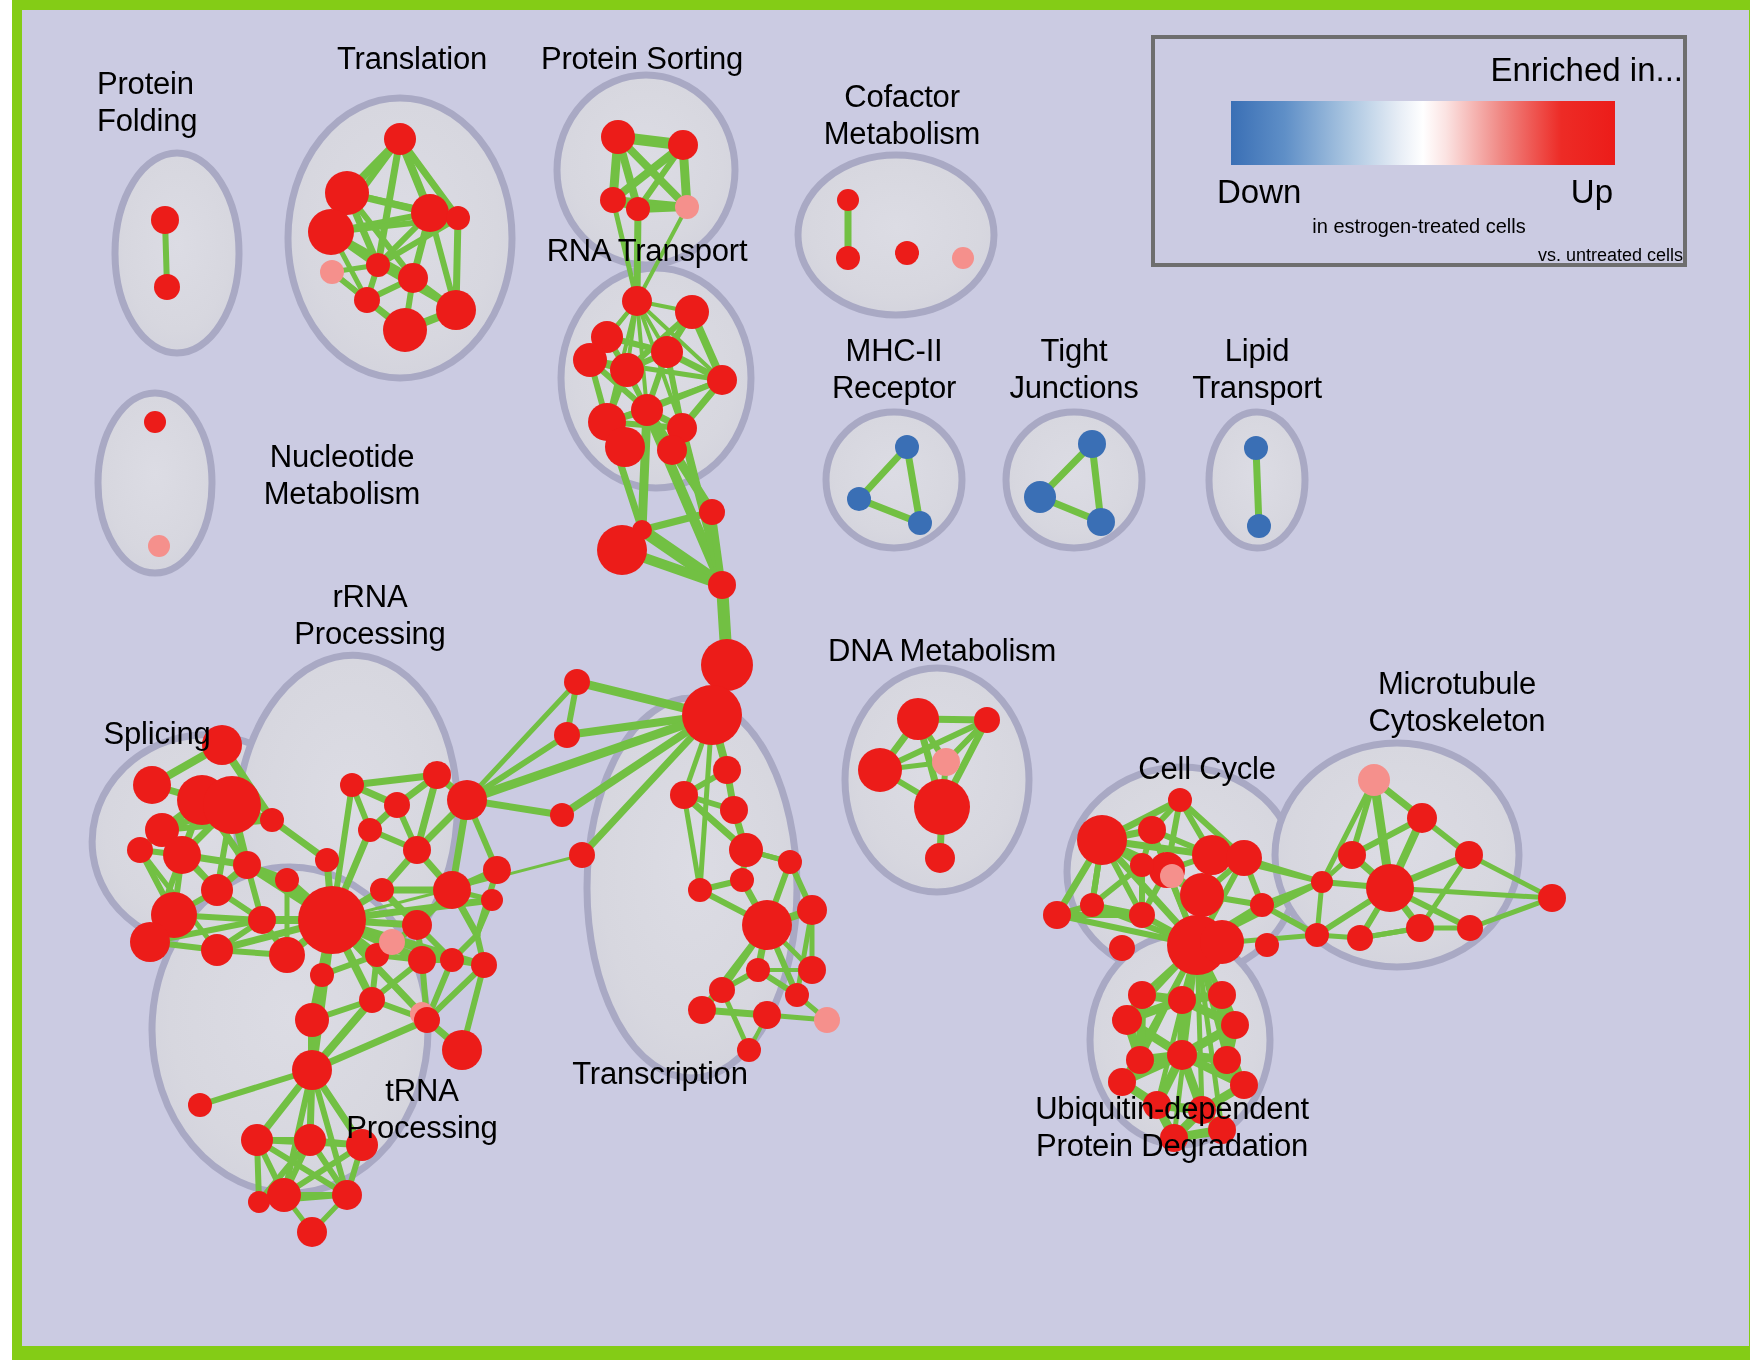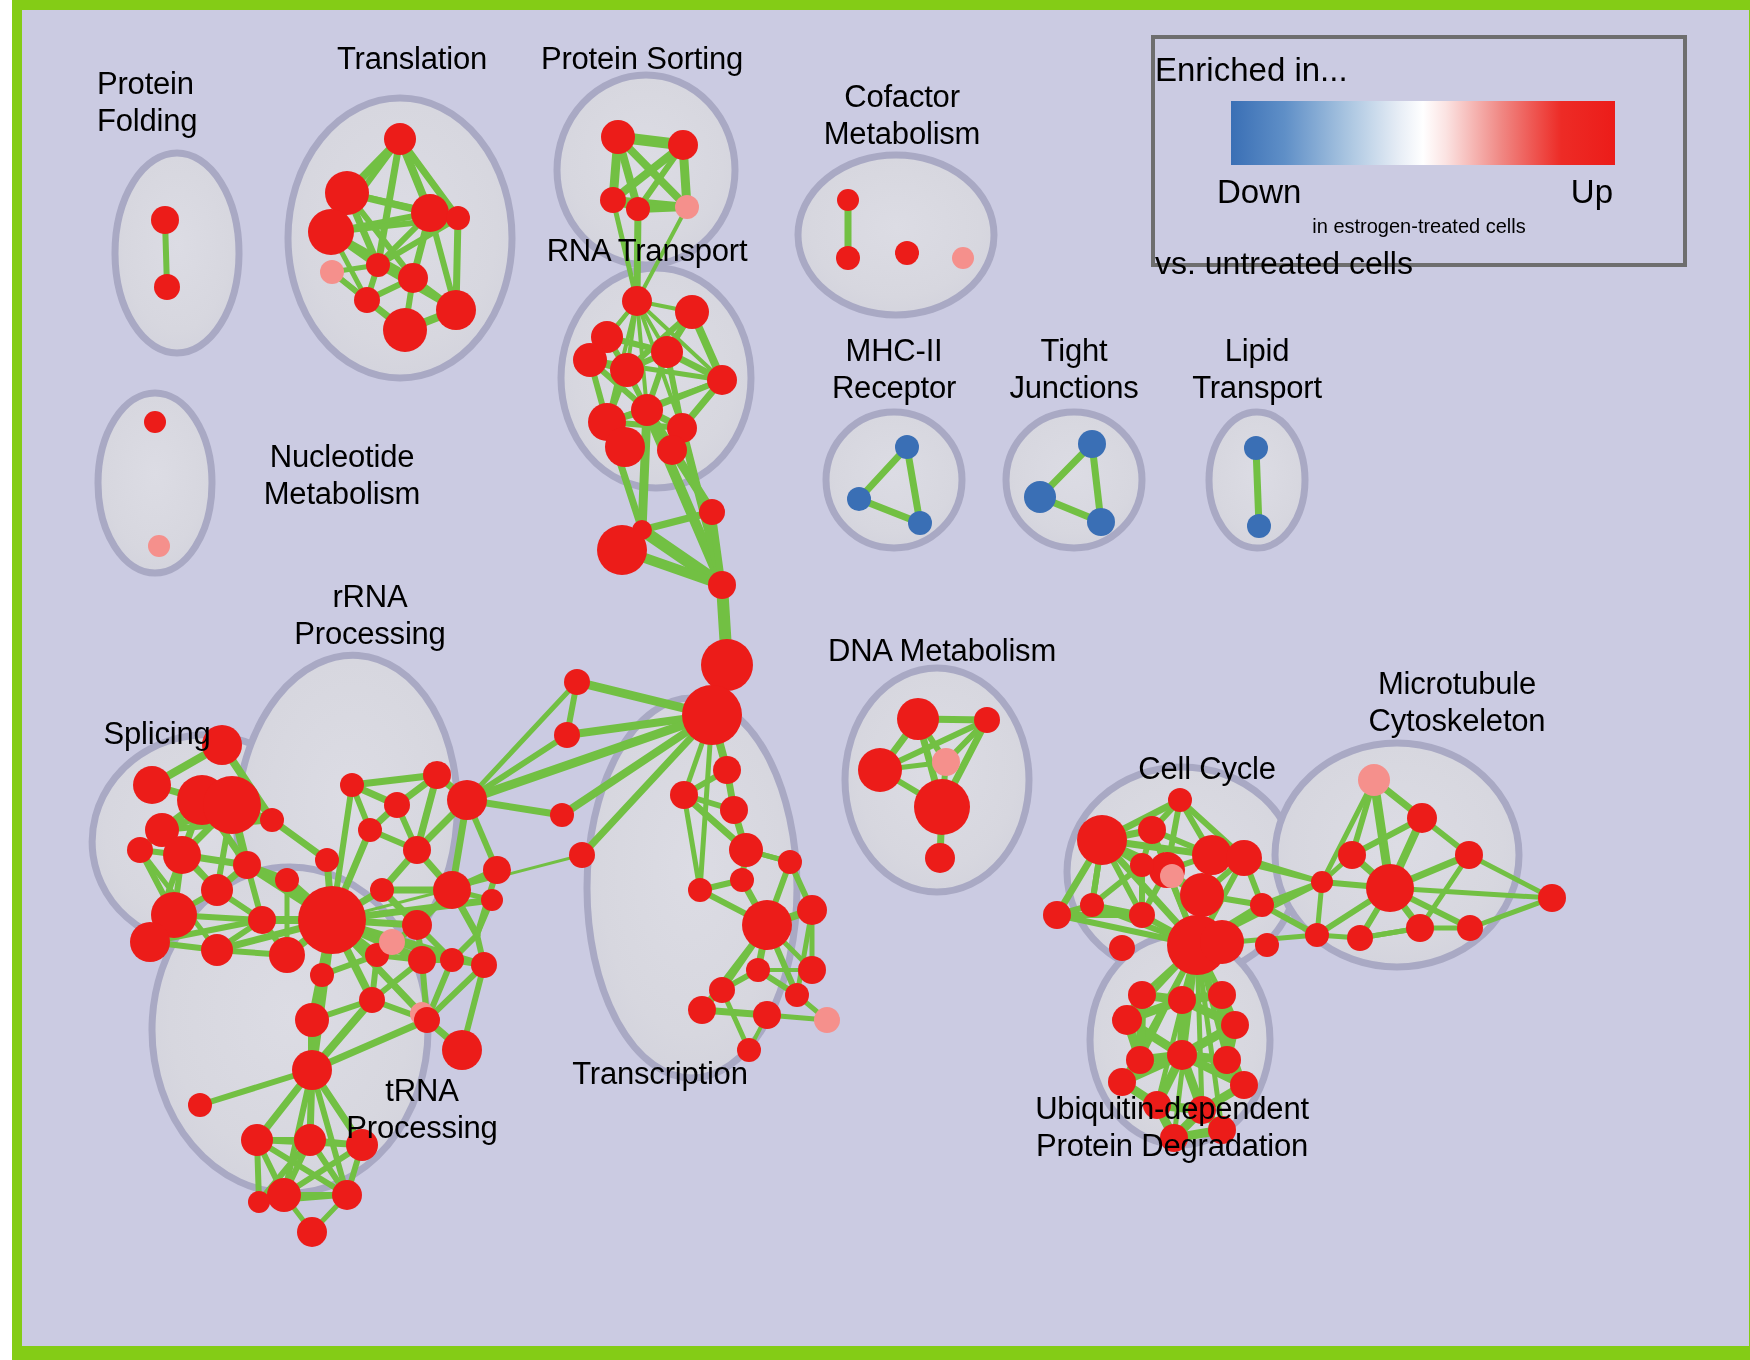--- a/index.html
+++ b/index.html
@@ -8,29 +8,29 @@
   #stage{position:relative;width:1750px;height:1360px;background:#84cc16;margin-left:12px;}
   #canvas{position:absolute;left:10px;top:10px;width:1727px;height:1336px;
           background:#cbcbe2;}
   #net{position:absolute;left:0;top:0;width:1727px;height:1336px;}
   .clabel{position:absolute;color:#000;font-size:31px;line-height:37px;
           text-align:center;white-space:pre-line;font-weight:400;
           letter-spacing:-0.2px;}
   
   #legend{position:absolute;left:1129px;top:25px;width:536px;height:232px;
           background:#cbcbe2;border:4px solid #6e6e6e;box-sizing:border-box;}
-  #legend .ltitle{position:absolute;top:12px;left:0;width:100%;text-align:left;
+  #legend .ltitle{position:absolute;top:12px;left:0;width:100%;text-align:right;
                   font-size:33px;color:#000;}
   #lbar{position:absolute;top:62px;left:76px;width:384px;height:64px;
         background:linear-gradient(to right,#3a6fb5 0%,#5f8fc7 14%,#a8c4e0 30%,
         #e8eef6 44%,#ffffff 50%,#fbe3e2 56%,#f08a86 70%,#ed2b26 86%,#ec1c19 100%);}
   #ldown{position:absolute;top:134px;left:62px;font-size:33px;color:#000;}
   #lup{position:absolute;top:134px;right:70px;font-size:33px;color:#000;}
   #lsub1{position:absolute;top:176px;left:0;width:100%;text-align:center;font-size:20px;color:#000;}
-  #lsub2{position:absolute;top:206px;left:0;width:100%;text-align:left;font-size:32px;color:#000;}
+  #lsub2{position:absolute;top:206px;left:0;width:100%;text-align:right;font-size:18px;color:#000;}
 </style>
 </head>
 <body>
 
 <div id="stage">
   <div id="canvas">
 
     <svg id="net" viewBox="0 0 1727 1336" xmlns="http://www.w3.org/2000/svg">
       <defs>
         <radialGradient id="cg" cx="50%" cy="45%" r="62%">

